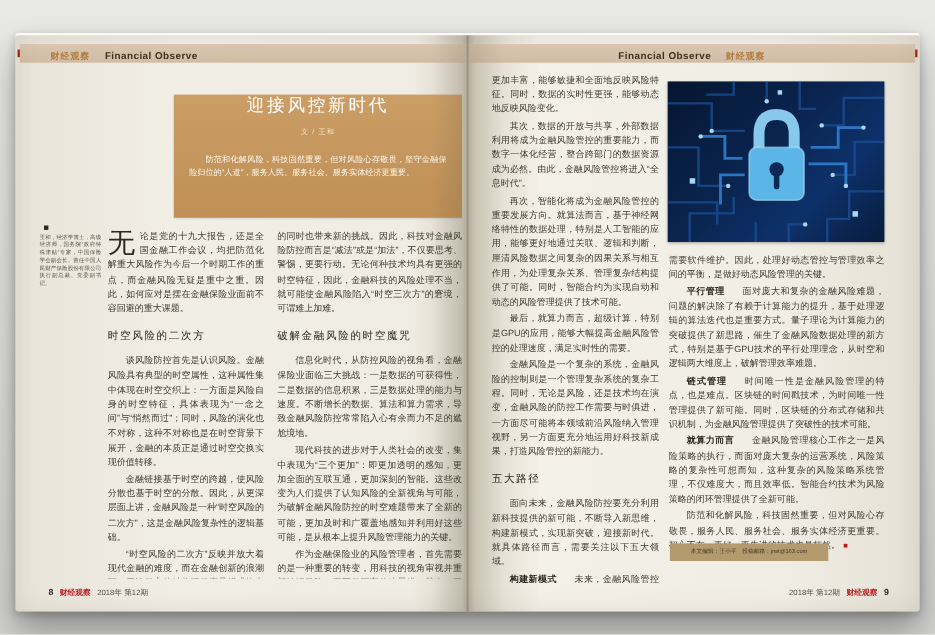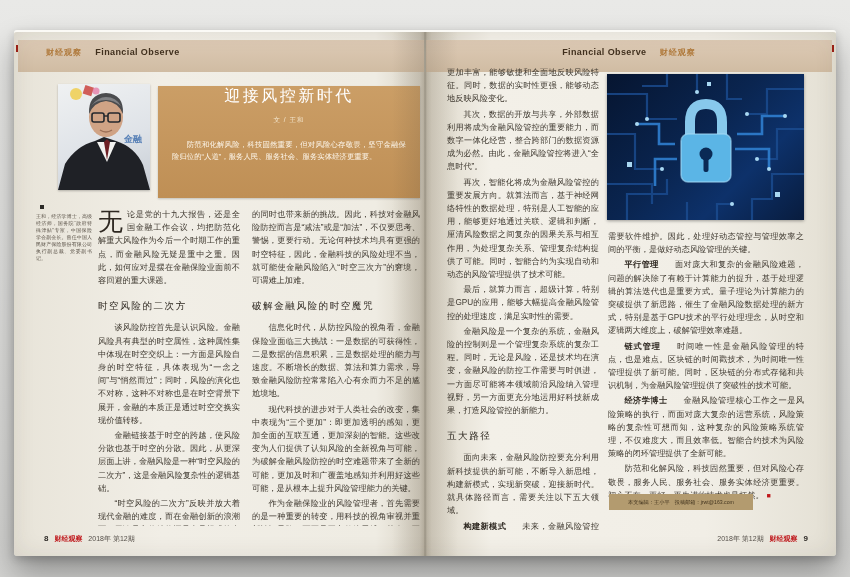--- a/index.html
+++ b/index.html
@@ -7,21 +7,21 @@
          background:linear-gradient(180deg,#e9e9e7 0%,#e2e2e0 40%,#d2d2d0 100%);
          font-family:"Liberation Sans",sans-serif;}
   
   .spread{position:absolute;left:14px;top:30px;width:822px;height:524px;border-radius:3px;
           background:linear-gradient(to right,#e8e4d9 0%,#f1eee6 18%,#efece3 44%,#d9d3c5 49.4%,#c7c0b0 50%,#ddd7c9 50.8%,#f3f0e8 58%,#f1eee6 84%,#e4e0d4 100%);
           box-shadow:0 16px 30px rgba(0,0,0,.33),0 3px 8px rgba(0,0,0,.18);
           border-top:2px solid #fbfaf6;}
   .spread::after{content:"";position:absolute;inset:0;border-radius:3px;pointer-events:none;
           box-shadow:inset 0 0 22px rgba(60,50,35,.10);}
   
-  .hdr{position:absolute;top:8px;height:32px;width:406px;
+  .hdr{position:absolute;top:8px;height:17px;width:406px;
        background:linear-gradient(180deg,#ddcab5,#d0bca3);}
   .hdr.l{left:4px;}
   .hdr.r{right:4px;text-align:center;}
   .hdr .cn{font-size:8px;font-weight:bold;color:#b07a3c;letter-spacing:1px;}
   .hdr .en{font-size:9px;font-weight:bold;color:#41301e;letter-spacing:.4px;}
   .hdr .inner{padding:0 28px;line-height:19px;}
   .sq{position:absolute;width:7px;height:7px;background:#9e2016;top:13px;}
   .sq.l{left:2px;} .sq.r{right:2px;}
   
   .photo{position:absolute;left:44px;top:52px;width:92px;height:106px;overflow:hidden;
@@ -77,38 +77,20 @@
       </div>
     </div>
     <div class="sq r"></div>
     <div class="hdr r">
       <div class="inner">
         <span class="en">Financial Observe</span>&nbsp;&nbsp;
         <span class="cn">财经观察</span>
       </div>
     </div>
 
-    <div class="photo">
-      <svg width="92" height="106" viewBox="0 0 92 106">
-        <circle cx="18" cy="10" r="6" fill="#f0c93a" opacity=".75"></circle>
-        <rect x="26" y="2" width="9" height="9" fill="#c93a34" opacity=".8" transform="rotate(18 30 6)"></rect>
-        <circle cx="38" cy="7" r="3.5" fill="#e56fa0" opacity=".7"></circle>
-        <text x="66" y="58" font-size="9" font-weight="bold" fill="#3f6fae" opacity=".85">金融</text>
-        <path d="M0,106 L7,80 Q18,62 37,57 L46,53 L58,57 Q77,63 85,81 L92,106 Z" fill="#1f2126"></path>
-        <path d="M39,58 L49,78 L58,58 Z" fill="#f2f2f0"></path>
-        <path d="M46,58 L49,76 L52,58 L49,55 Z" fill="#6e1f24"></path>
-        <ellipse cx="48" cy="33" rx="17" ry="20" fill="#d0a385"></ellipse>
-        <path d="M31,30 Q30,10 48,9 Q66,10 65,30 Q60,18 48,17 Q36,18 31,30 Z" fill="#4a4b4e"></path>
-        <path d="M33,22 Q40,13 48,13 Q58,13 63,22 Q56,16 48,16 Q38,16 33,22 Z" fill="#8d8f92" opacity=".8"></path>
-        <rect x="34" y="29" width="12" height="9" rx="2" fill="none" stroke="#23272c" stroke-width="1.6"></rect>
-        <rect x="50" y="29" width="12" height="9" rx="2" fill="none" stroke="#23272c" stroke-width="1.6"></rect>
-        <line x1="46" y1="32" x2="50" y2="32" stroke="#23272c" stroke-width="1.4"></line>
-        <path d="M42,46 Q48,50 54,46" stroke="#9c6f56" stroke-width="1.4" fill="none"></path>
-      </svg>
-    </div>
 
     <div class="titlebox">
       <div class="t">迎接风控新时代</div>
       <div class="by">文 / 王和</div>
       <div class="sum">防范和化解风险，科技固然重要，但对风险心存敬畏，坚守金融保险归位的“人道”，服务人民、服务社会、服务实体经济更重要。</div>
     </div>
 
     <div class="bio-mark"></div>
     <div class="bio">王和，经济学博士，高级经济师，国务院“政府特殊津贴”专家，中国保险学会副会长。曾任中国人民财产保险股份有限公司执行副总裁、党委副书记。</div>
 
@@ -184,21 +166,21 @@
           <circle cx="99" cy="80" r="6.5" fill="#0a2a55"></circle>
           <rect x="96.5" y="84" width="5" height="14" rx="2" fill="#0a2a55"></rect>
         </g>
       </svg>
     </div>
 
     <div class="body-col colR2">
       <p class="noind">需要软件维护。因此，处理好动态管控与管理效率之间的平衡，是做好动态风险管理的关键。</p>
       <p><b class="lead">平行管理</b><span>面对庞大和复杂的金融风险难题，问题的解决除了有赖于计算能力的提升，基于处理逻辑的算法迭代也是重要方式。量子理论为计算能力的突破提供了新思路，催生了金融风险数据处理的新方式，特别是基于GPU技术的平行处理理念，从时空和逻辑两大维度上，破解管理效率难题。</span></p>
       <p><b class="lead">链式管理</b><span>时间唯一性是金融风险管理的特点，也是难点。区块链的时间戳技术，为时间唯一性管理提供了新可能。同时，区块链的分布式存储和共识机制，为金融风险管理提供了突破性的技术可能。</span></p>
-      <p><b class="lead">经济学博士</b><span>金融风险管理核心工作之一是风险策略的执行，而面对庞大复杂的运营系统，风险策略的复杂性可想而知，这种复杂的风险策略系统管理，不仅难度大，而且效率低。智能合约技术为风险策略的闭环管理提供了全新可能。</span></p>
+      <p><b class="lead">就算力而言</b><span>金融风险管理核心工作之一是风险策略的执行，而面对庞大复杂的运营系统，风险策略的复杂性可想而知，这种复杂的风险策略系统管理，不仅难度大，而且效率低。智能合约技术为风险策略的闭环管理提供了全新可能。</span></p>
       <p><span>防范和化解风险，科技固然重要，但对风险心存敬畏，服务人民、服务社会、服务实体经济更重要。初心不在，再好、再先进的技术也是枉然。</span><span class="endmark">■</span></p>
     </div>
 
     <div class="editorbox">本文编辑：王小平　投稿邮箱：jrwt@163.com</div>
 
     <div class="foot l">
       <span class="num">8</span>
       <span class="brand">财经观察</span>
       <span>2018年 第12期</span>
     </div>

